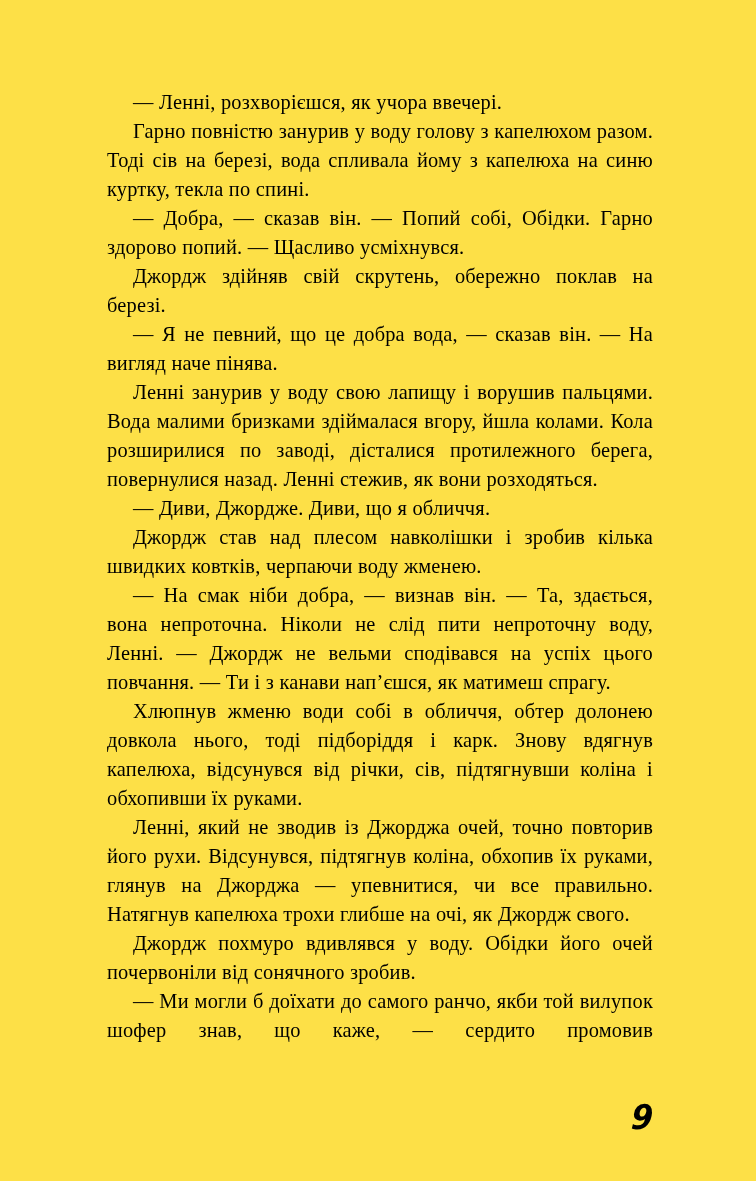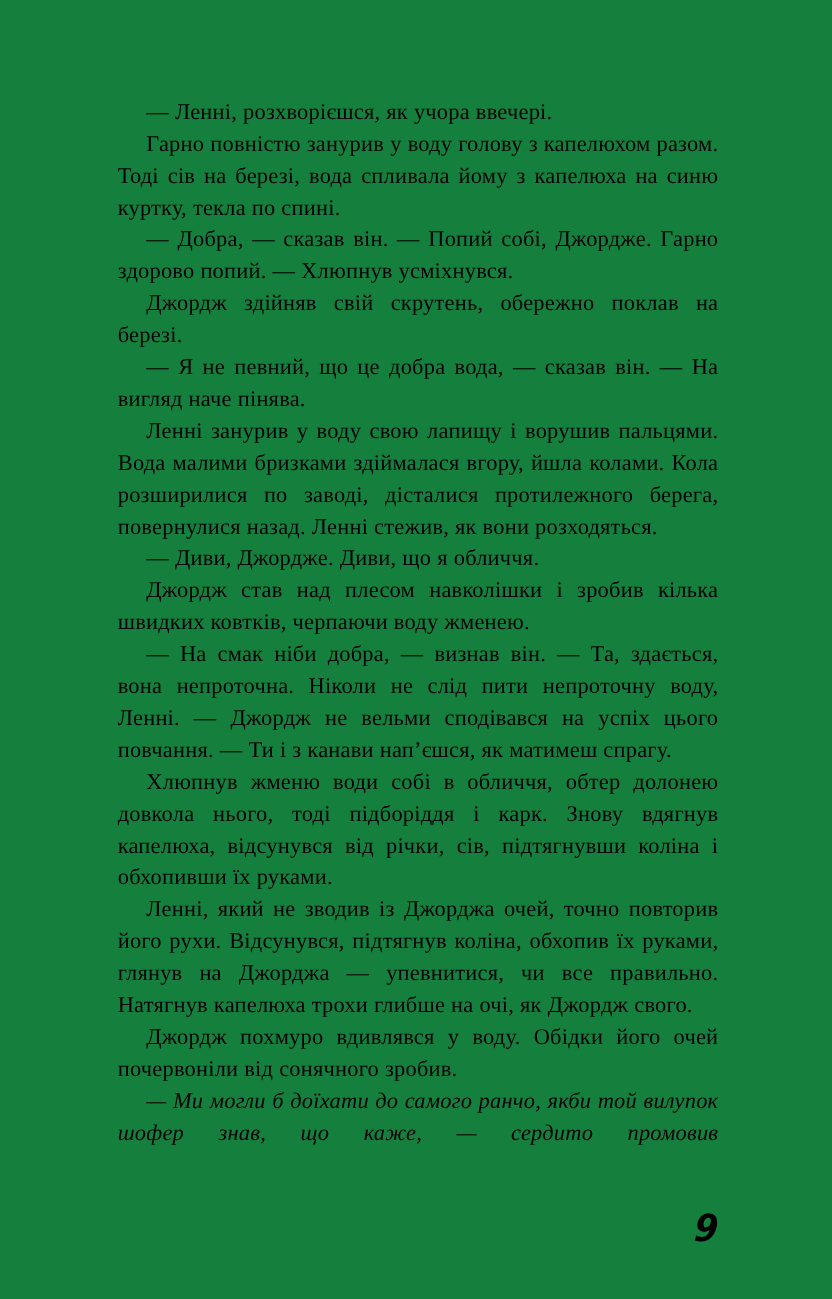--- a/index.html
+++ b/index.html
@@ -13,21 +13,21 @@
     position: relative;
     overflow: hidden;
     font-family: "Liberation Serif", "DejaVu Serif", serif;
     color: #000000;
     -webkit-font-smoothing: antialiased;
   }
 
   .page {
     position: absolute;
     inset: 0;
-    background: #15803d;
+    background: #fde047;
     padding-left: 18px;
   }
 
   
   .text-column {
     position: absolute;
     left: 107px;
     top: 88px;
     width: 546px;
   }
@@ -40,21 +40,20 @@
     font-size: 20.4px;
     line-height: 29px;
     letter-spacing: 0.01em;
     word-spacing: 0.005em;
     hyphens: manual;
   }
 
   
   .para.continues {
     text-align-last: justify;
-    font-style: italic;
   }
 
   
   .para.ends {
     text-align-last: left;
   }
 
   .page-number {
     position: absolute;
     left: 0;
@@ -75,21 +74,21 @@
 </style>
 </head>
 <body>
 
 <div class="page">
 
   <div class="text-column">
 
     <p class="para ends">— Ленні, розхворієшся, як учора ввечері.</p>
     <p class="para ends">Гарно повністю занурив у воду голову з капелюхом разом. Тоді сів на березі, вода спливала йому з капелюха на синю куртку, текла по спині.</p>
-    <p class="para ends">— Добра, — сказав він. — Попий собі, Джордже. Гарно здорово попий. — Хлюпнув усміхнувся.</p>
+    <p class="para ends">— Добра, — сказав він. — Попий собі, Обідки. Гарно здорово попий. — Щасливо усміхнувся.</p>
     <p class="para ends">Джордж здійняв свій скрутень, обережно поклав на березі.</p>
     <p class="para ends">— Я не певний, що це добра вода, — сказав він. — На вигляд наче пінява.</p>
     <p class="para ends">Ленні занурив у воду свою лапищу і ворушив пальцями. Вода малими бризками здіймалася вгору, йшла колами. Кола розширилися по заводі, дісталися протилежного берега, повернулися назад. Ленні стежив, як вони розходяться.</p>
     <p class="para ends">— Диви, Джордже. Диви, що я обличчя.</p>
     <p class="para ends">Джордж став над плесом навколішки і зробив кілька швидких ковтків, черпаючи воду жменею.</p>
     <p class="para ends">— На смак ніби добра, — визнав він. — Та, здається, вона непроточна. Ніколи не слід пити непроточну воду, Ленні. — Джордж не вельми сподівався на успіх цього повчання. — Ти і з канави нап’єшся, як матимеш спрагу.</p>
     <p class="para ends">Хлюпнув жменю води собі в обличчя, обтер долонею довкола нього, тоді підборіддя і карк. Знову вдягнув капелюха, відсунувся від річки, сів, підтягнувши коліна і обхопивши їх руками.</p>
     <p class="para ends">Ленні, який не зводив із Джорджа очей, точно повторив його рухи. Відсунувся, підтягнув коліна, обхопив їх руками, глянув на Джорджа — упевнитися, чи все правильно. Натягнув капелюха трохи глибше на очі, як Джордж свого.</p>
     <p class="para ends">Джордж похмуро вдивлявся у воду. Обідки його очей почервоніли від сонячного зробив.</p>
     <p class="para continues">— Ми могли б доїхати до самого ранчо, якби той вилупок шофер знав, що каже, — сердито промовив</p>

